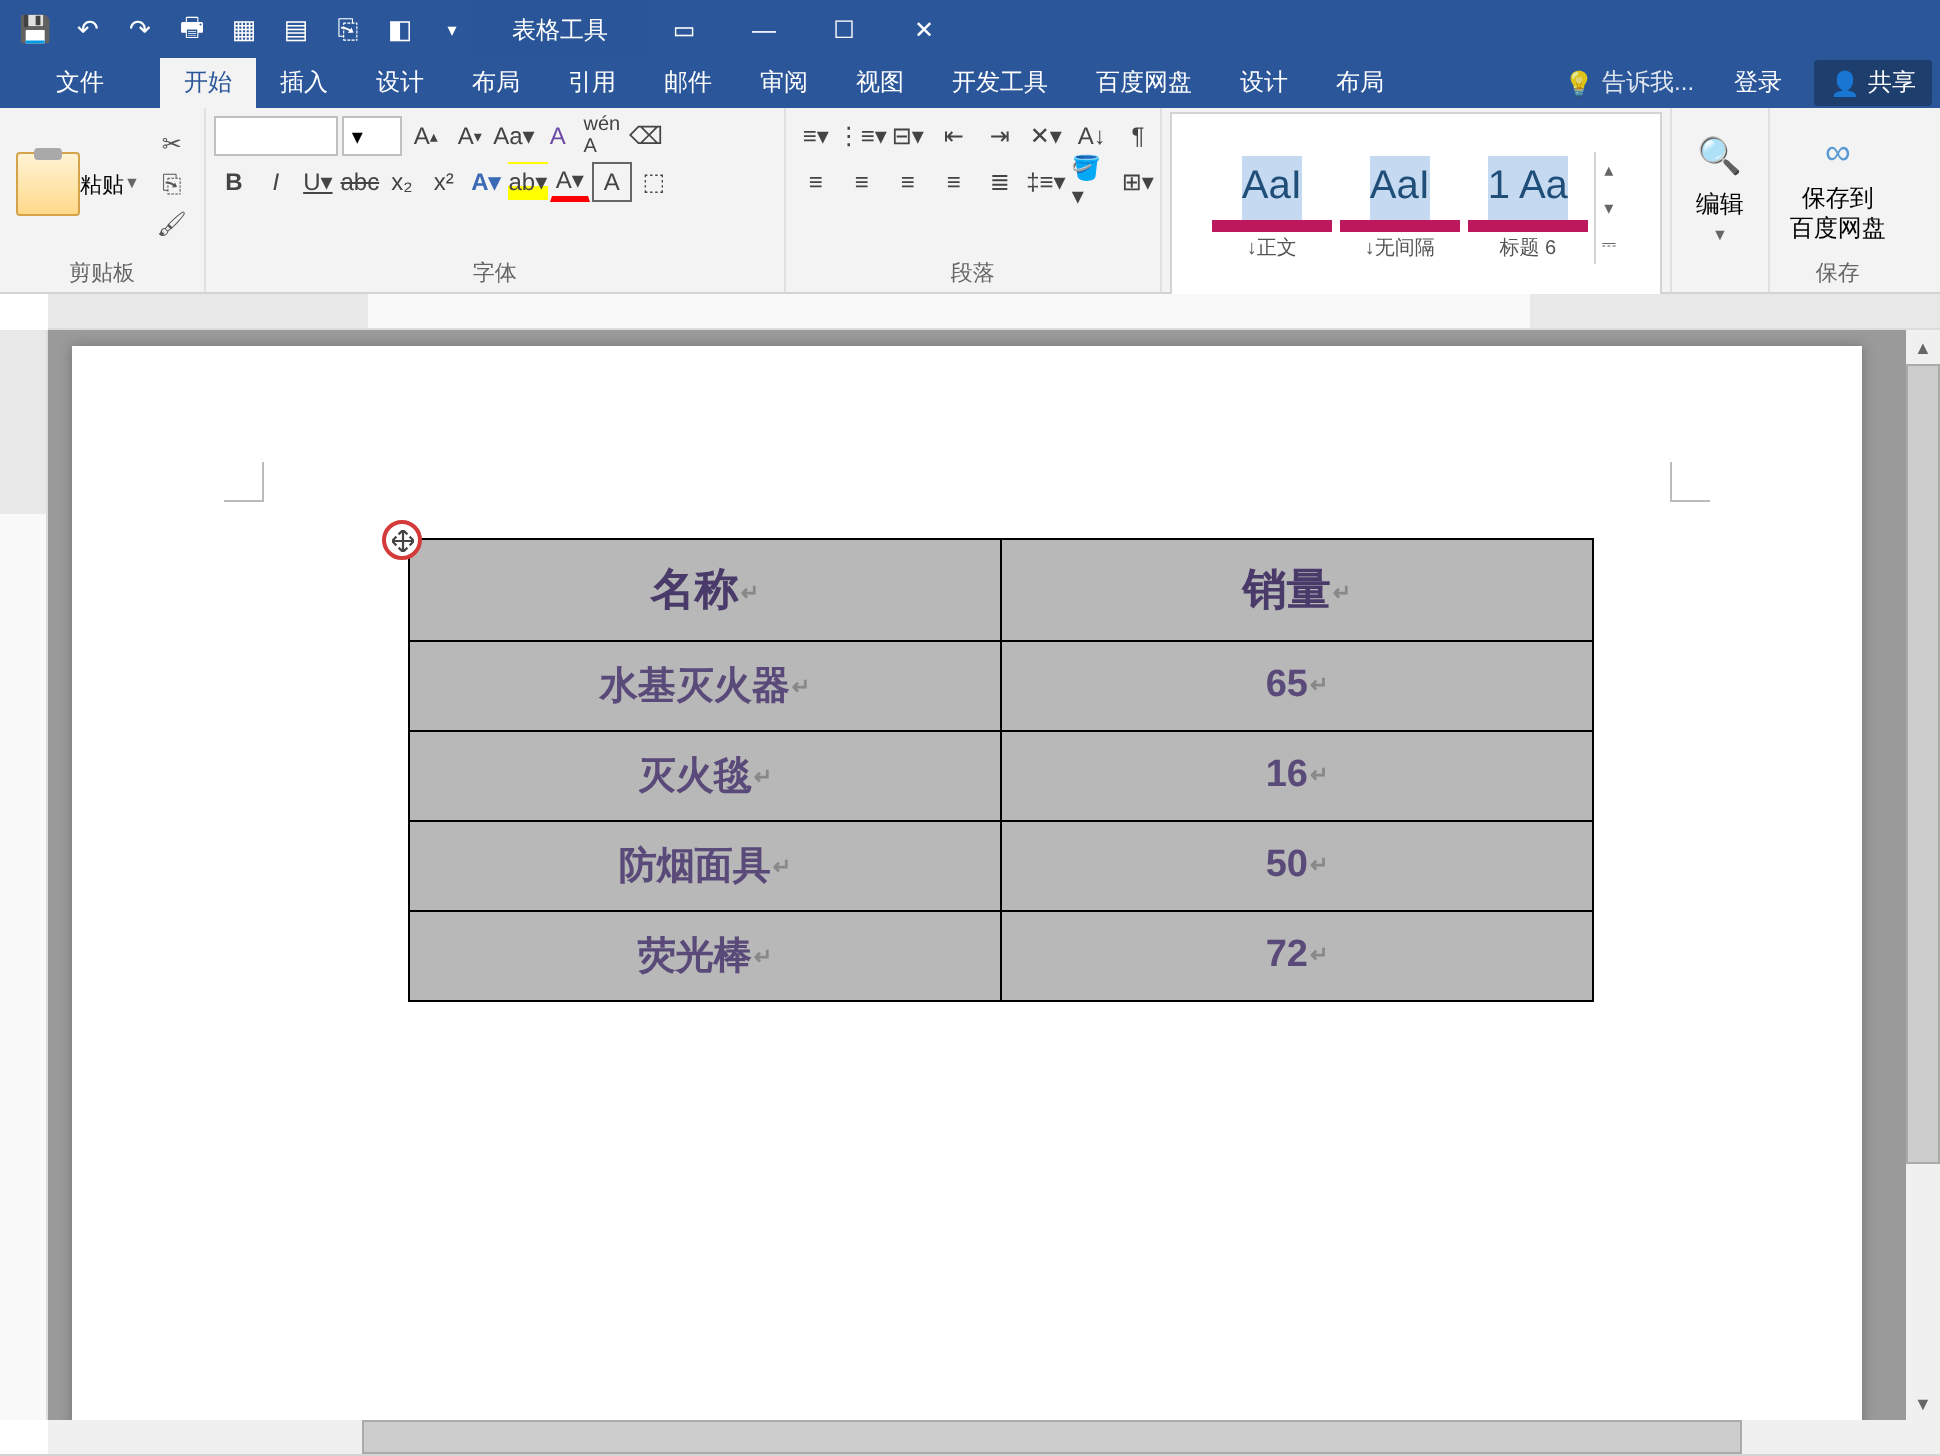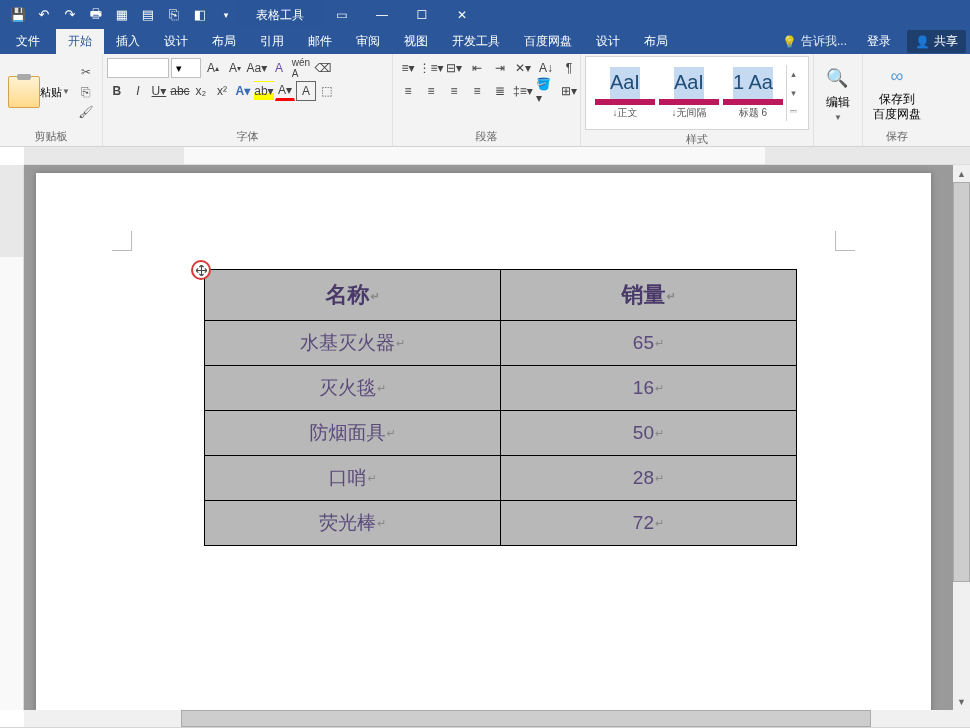--- a/index.html
+++ b/index.html
@@ -10,21 +10,21 @@
 .qat { display: flex; align-items: center; padding-left: 6px; gap: 2px; }
 .qat-btn { width: 24px; height: 24px; display: flex; align-items: center; justify-content: center; cursor: pointer; color: #fff; font-size: 13px; }
 .title-text { flex: 1; text-align: center; font-size: 12px; }
 .table-tools-tab { background: #2a5699; padding: 4px 18px; font-size: 12px; height: 100%; display: flex; align-items: center; border-top: 2px solid #2a5699; }
 .win-controls { display: flex; }
 .win-btn { width: 40px; height: 29px; display: flex; align-items: center; justify-content: center; cursor: pointer; }
 
 
 .ribbon-tabs { height: 25px; background: #2b579a; display: flex; align-items: stretch; color: #fff; font-size: 12px; }
 .tab { padding: 0 12px; display: flex; align-items: center; cursor: pointer; }
-.tab.file { padding: 0 16px; }
+.tab.file { padding: 0 28px; }
 .tab.active { background: #f3f3f3; color: #2b579a; }
 .tabs-right { margin-left: auto; display: flex; align-items: center; }
 .tell-me { display: flex; align-items: center; gap: 4px; padding: 0 8px; opacity: 0.85; }
 .share-btn { background: #1e3e6e; padding: 3px 8px; margin: 2px 4px; border-radius: 2px; display: flex; align-items: center; gap: 4px; }
 
 
 .ribbon { height: 93px; background: #f3f3f3; border-bottom: 1px solid #d4d4d4; display: flex; }
 .group { border-right: 1px solid #e1e1e1; padding: 2px 4px 0 4px; display: flex; flex-direction: column; position: relative; }
 .group-label { text-align: center; font-size: 11px; color: #666; padding: 2px 0; position: relative; }
 .group-content { flex: 1; display: flex; align-items: center; }
@@ -45,21 +45,21 @@
 .fbtn { width: 20px; height: 20px; display: flex; align-items: center; justify-content: center; cursor: pointer; color: #444; font-size: 12px; border: 1px solid transparent; }
 .fbtn.bold { font-weight: bold; }
 .fbtn.italic { font-style: italic; }
 .fbtn.underline { text-decoration: underline; }
 
 
 .para-row { display: flex; gap: 1px; }
 .para-row .fbtn { width: 22px; }
 
 
-.styles-gallery { display: flex; gap: 2px; border: 1px solid #d4d4d4; background: #fff; padding: 8px; }
+.styles-gallery { display: flex; gap: 2px; border: 1px solid #d4d4d4; background: #fff; padding: 19px; }
 .style-item { width: 62px; height: 56px; border: 1px solid transparent; display: flex; flex-direction: column; align-items: center; justify-content: center; cursor: pointer; }
 .style-preview { font-size: 20px; color: #1f4e79; height: 32px; display: flex; align-items: center; }
 .style-name { font-size: 10px; color: #555; border-top: 6px solid #be185d; width: 100%; text-align: center; padding-top: 1px; }
 .style-preview.hl { background: #c5d9f1; }
 .styles-more { width: 14px; display: flex; flex-direction: column; border-left: 1px solid #d4d4d4; }
 .styles-more div { flex: 1; display: flex; align-items: center; justify-content: center; font-size: 9px; color: #666; cursor: pointer; }
 
 
 .big-btn { display: flex; flex-direction: column; align-items: center; padding: 2px 6px; cursor: pointer; gap: 2px; }
 .big-icon { width: 28px; height: 28px; display: flex; align-items: center; justify-content: center; font-size: 18px; }
@@ -76,21 +76,21 @@
 .doc-scroll { flex: 1; overflow: auto; background: #9a9a9a; position: relative; }
 .page { width: 895px; background: #fff; margin: 8px 0 0 12px; min-height: 700px; position: relative; box-shadow: 0 0 6px rgba(0,0,0,0.25); }
 .corner { position: absolute; width: 20px; height: 20px; border-color: #bbb; }
 .corner.tl { top: 78px; left: 96px; border-left: 1px solid #bbb; border-top: 1px solid #bbb; transform: translate(-20px,-20px) rotate(180deg); }
 .corner.tr { top: 78px; right: 96px; border-right: 1px solid #bbb; border-top: 1px solid #bbb; transform: translate(20px,-20px) rotate(180deg); }
 
 
 .table-anchor { position: absolute; top: 87px; left: 155px; width: 20px; height: 20px; border: 2px solid #d43a3a; border-radius: 50%; display: flex; align-items: center; justify-content: center; background: #fff; z-index: 5; }
 .table-anchor svg { width: 11px; height: 11px; }
 .word-table { position: absolute; top: 96px; left: 168px; border-collapse: collapse; background: #b8b8b8; }
-.word-table th, .word-table td { border: 1px solid #000; text-align: center; padding: 8px 0; position: relative; }
+.word-table th, .word-table td { border: 1px solid #000; text-align: center; padding: 8px 0; position: relative; font-weight: bold; }
 .word-table th { width: 296px; font-size: 22px; font-weight: bold; color: #4a3a6a; padding: 10px 12px; }
 .word-table td { width: 296px; font-size: 19px; color: #5a4a7a; padding: 9px 0; }
 .para-mark { font-size: 11px; color: #888; vertical-align: middle; margin-left: 1px; }
 
 
 .vscroll { width: 17px; background: #f0f0f0; display: flex; flex-direction: column; }
 .vscroll-btn { height: 17px; display: flex; align-items: center; justify-content: center; font-size: 9px; color: #666; cursor: pointer; }
 .vscroll-track { flex: 1; position: relative; }
 .vscroll-thumb { position: absolute; top: 0; width: 100%; height: 400px; background: #cdcdcd; border: 1px solid #aaa; }
 .hscroll-container { height: 17px; background: #f0f0f0; display: flex; margin-left: 24px; }
@@ -306,24 +306,20 @@
             </tr>
             <tr>
               <td><span>灭火毯</span><span class="para-mark">↵</span></td>
               <td><span>16</span><span class="para-mark">↵</span></td>
             </tr>
             <tr>
               <td><span>防烟面具</span><span class="para-mark">↵</span></td>
               <td><span>50</span><span class="para-mark">↵</span></td>
             </tr>
             <tr>
-              <td><span>口哨</span><span class="para-mark">↵</span></td>
-              <td><span>28</span><span class="para-mark">↵</span></td>
-            </tr>
-            <tr>
               <td><span>荧光棒</span><span class="para-mark">↵</span></td>
               <td><span>72</span><span class="para-mark">↵</span></td>
             </tr>
           </tbody>
       </table>
     </div>
   </div>
   <div class="vscroll">
     <div class="vscroll-btn">▲</div>
     <div class="vscroll-track">

